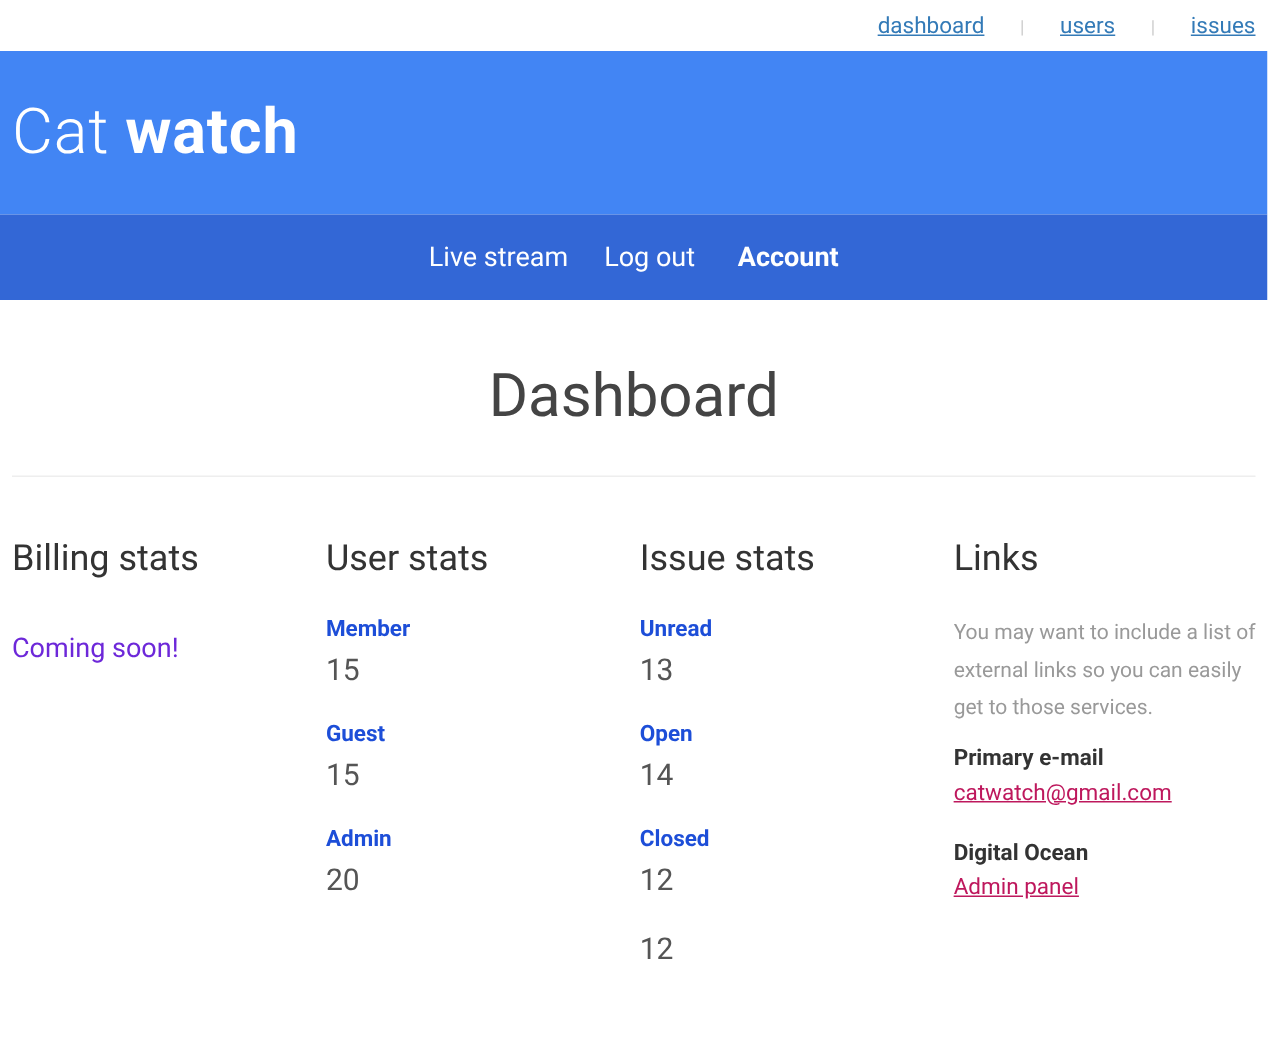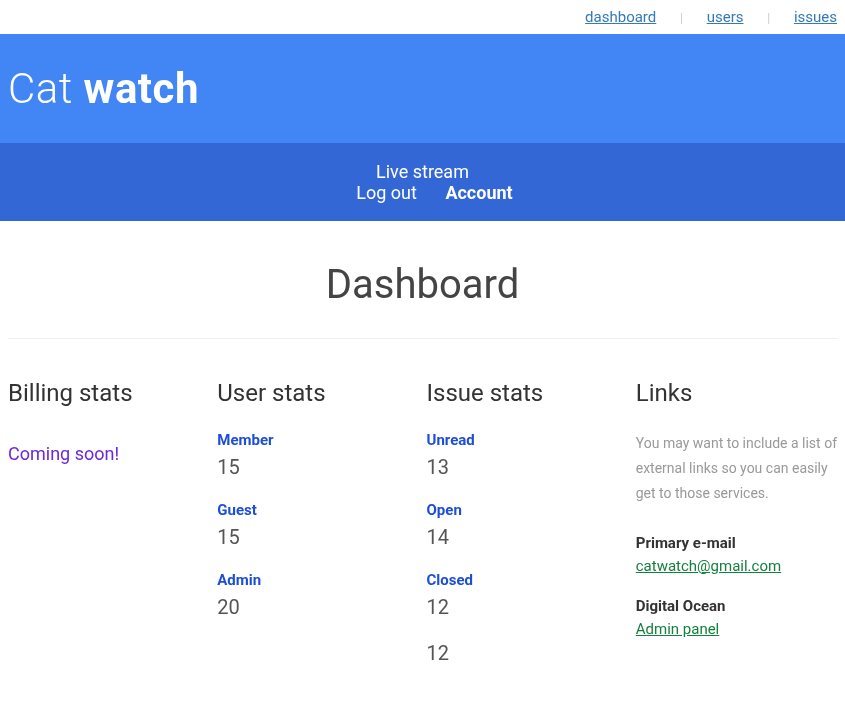--- a/index.html
+++ b/index.html
@@ -41,24 +41,23 @@
       letter-spacing: 0.5px;
     }
     .header-main h1 .bold {
       font-weight: 700;
     }
     .subnav {
       background: #3367d6;
       color: #fff;
       padding: 18px 10px;
       display: flex;
-      justify-content: flex-end;
+      justify-content: center;
       align-items: center;
       font-size: 18px;
-      flex-direction: column;
     }
     .subnav .left {
       font-weight: 400;
     }
     .subnav .right a {
       color: #fff;
       text-decoration: none;
       margin-left: 24px;
       font-weight: 400;
     }
@@ -106,30 +105,30 @@
     }
     .coming-soon {
       font-size: 18px;
       color: #6d28d9;
       margin-top: 36px;
     }
     .links-text {
       font-size: 14px;
       color: #999;
       line-height: 1.8;
-      margin-bottom: 27px;
+      margin-bottom: 10px;
     }
     .link-label {
       font-weight: 700;
       font-size: 15px;
       color: #333;
       margin-bottom: 4px;
     }
     .link-val a {
-      color: #15803d;
+      color: #be185d;
       text-decoration: underline;
       font-size: 15px;
     }
     .link-block {
       margin-bottom: 22px;
     }
   </style>
 </head>
 <body>
 

